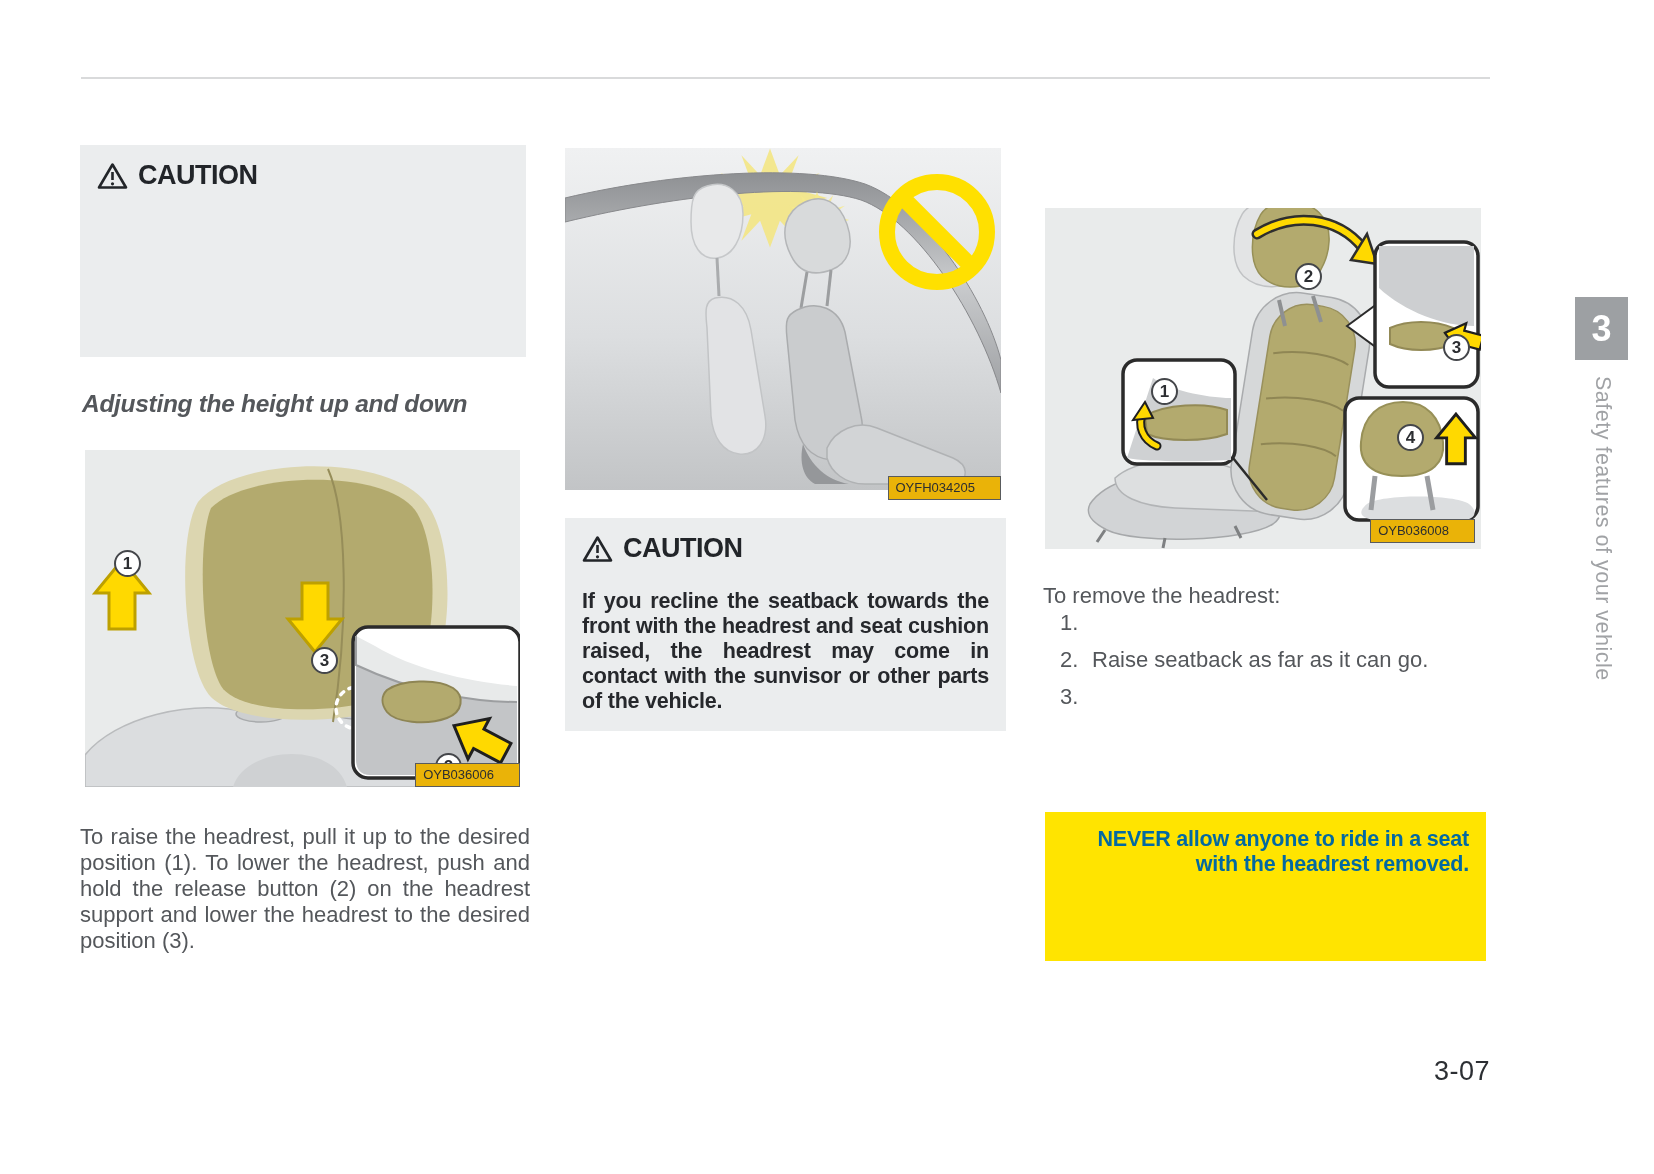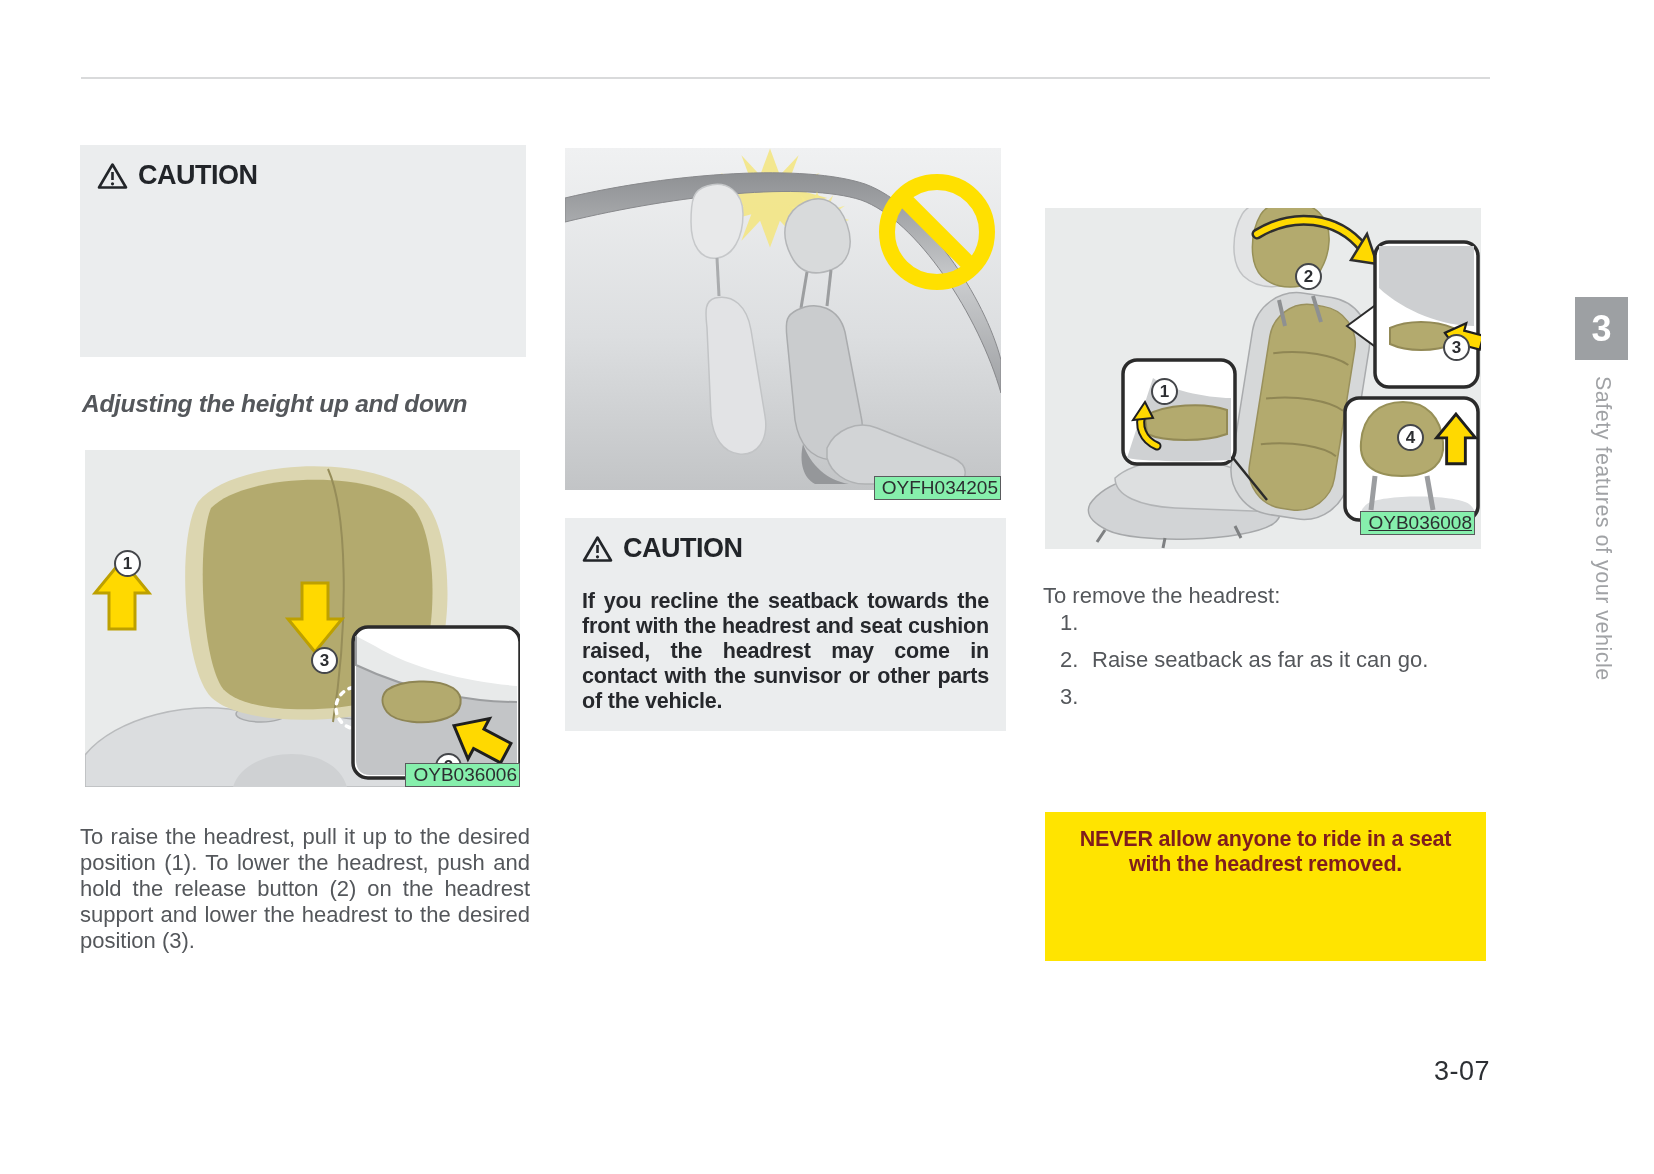--- a/index.html
+++ b/index.html
@@ -13,37 +13,37 @@
 
   
   .note-box { position:absolute; padding:15px 17px 0 17px; }
   .caution-bg { background:#ebedee; }
   .warning-bg { background:#ffe400; }
   .box-title { display:flex; align-items:center; gap:10px; margin-bottom:25px;
                font-size:27px; font-weight:bold; color:#222529; letter-spacing:-0.5px; }
   .box-title svg { flex:none; }
   .box-body { font-size:21.5px; font-weight:bold; line-height:25px; color:#26282c;
               text-align:justify; letter-spacing:-0.2px; }
-  .warning-bg .box-body { text-align:center; color:#7f1d1d; }
+  .warning-bg .box-body { text-align:right; color:#0369a1; }
 
   
   .section-heading { position:absolute; font-size:24.5px; font-weight:bold; font-style:italic;
                      color:#54575b; letter-spacing:-0.3px; }
   .body-text { position:absolute; font-size:22px; line-height:26px; color:#54575b; text-align:justify; }
   .intro-line { position:absolute; font-size:22px; line-height:26px; color:#54575b; }
   .steps { position:absolute; }
   .step { display:flex; margin-bottom:11px; padding-left:17px; }
   .step-num { flex:none; width:32px; font-size:22px; line-height:26px; color:#54575b; }
   .step-text { font-size:22px; line-height:26px; color:#54575b; text-align:justify; }
 
   
   .figure { position:absolute; background:#e9ebeb; }
   .figure svg.art { position:absolute; left:0; top:0; }
-  .fig-code { position:absolute; background:#86efac; border:1.5px solid #595b5d;
-              font-size:19px; color:#2c2e30; padding:1px 2px 2px 7px; line-height:19px; }
+  .fig-code { position:absolute; background:#eab308; border:1.5px solid #595b5d;
+              font-size:13px; color:#2c2e30; padding:1px 25px 2px 7px; line-height:19px; }
   .callout { position:absolute; width:27px; height:27px; border-radius:50%;
              background:#ffffff; border:2px solid #44464a; color:#2c2e32;
              font-size:17px; font-weight:bold; display:flex; align-items:center;
              justify-content:center; line-height:1; }
 
   
   .chapter-tab { position:absolute; left:1575px; top:297px; width:53px; height:63px;
                  background:#9da0a3; color:#ffffff; font-size:36px; font-weight:bold;
                  display:flex; align-items:center; justify-content:center; }
   .sidebar-vertical { position:absolute; left:1590px; top:376px; height:420px;
@@ -212,21 +212,21 @@
       <rect x="300" y="190" width="133" height="122" rx="14" fill="#ffffff" stroke="#2b2b2b" stroke-width="3.5"></rect>
       <path d="M322,296 C310,306 318,312 336,312 L416,312 C430,312 434,304 424,296 C410,286 336,286 322,296 Z" fill="#dcdee0"></path>
       <path d="M330,268 L326,302 M382,268 L388,302" stroke="#9b9da0" stroke-width="5" fill="none"></path>
       <path d="M316,234 C318,208 334,194 358,194 C382,194 396,210 398,234 C400,254 388,268 357,268 C328,268 314,256 316,234 Z" fill="#b3aa6e" stroke="#979057" stroke-width="2"></path>
       <use href="#arr" transform="translate(411,232) scale(0.72)" fill="#ffd900" stroke="#1f1f1f" stroke-width="4"></use>
     </svg>
     <div class="callout" style="left:250px; top:55px;">2</div>
     <div class="callout" style="left:106px; top:170px;">1</div>
     <div class="callout" style="left:398px; top:126px;">3</div>
     <div class="callout" style="left:352px; top:216px;">4</div>
-    <div class="fig-code" style="right:6px; bottom:14px;text-decoration:underline;">OYB036008</div>
+    <div class="fig-code" style="right:6px; bottom:6px;">OYB036008</div>
   </figure>
 
   <p class="intro-line" style="left:1043px; top:583px; width:446px;">To remove the headrest:</p>
 
   <div class="steps" style="left:1043px; top:610px; width:446px;">
     <div class="step">
       <span class="step-num">1.</span>
     </div>
     <div class="step">
       <span class="step-num">2.</span>

